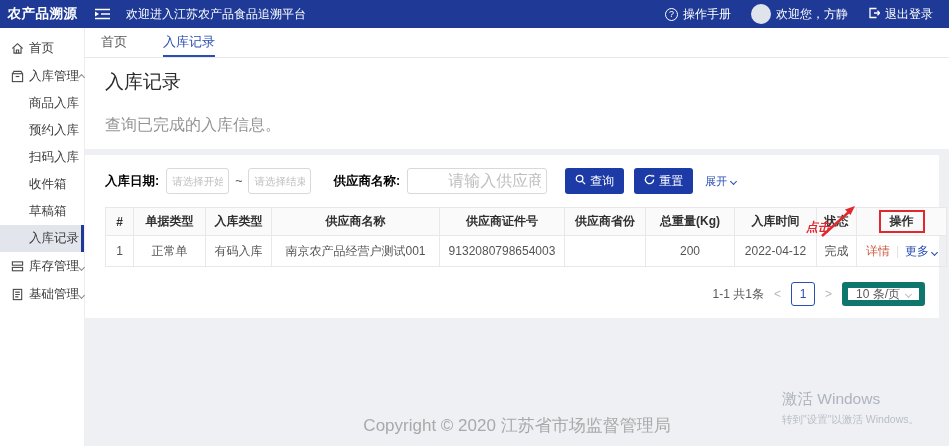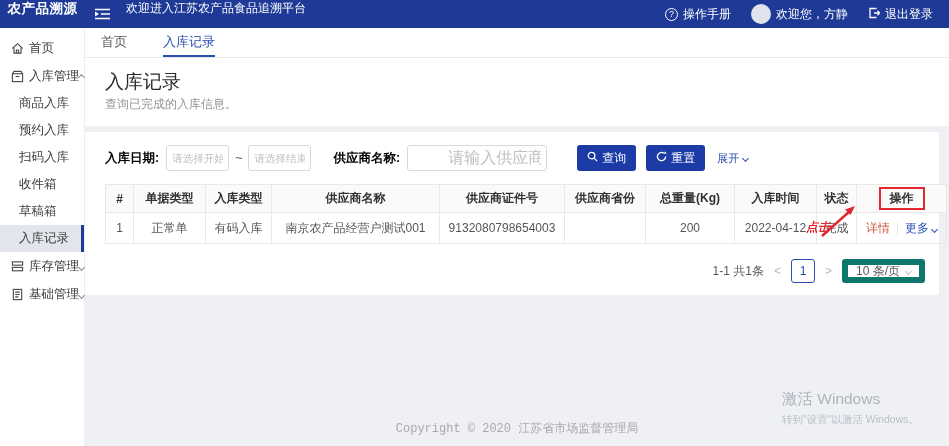--- a/index.html
+++ b/index.html
@@ -1,81 +1,81 @@
 <!DOCTYPE html>
 <html><head>
 <meta charset="utf-8">
 <style>
   * { margin:0; padding:0; box-sizing:border-box; }
   html,body { width:949px; height:446px; overflow:hidden; }
   body { font-family:"Liberation Sans","DejaVu Sans",sans-serif; position:relative; background:#fff; font-size:12px; color:#333; }
 
   
-  .top-header { position:absolute; left:0; top:0; width:949px; height:28px; background:#1e3a96; color:#fff; display:flex; z-index:5; }
+  .top-header { position:absolute; left:0; top:0; width:949px; height:28px; background:#1e3a96; color:#fff; display:flex; align-items:center; z-index:5; }
   .logo { width:85px; text-align:center; font-weight:bold; font-size:13.5px; letter-spacing:.5px; flex:none; }
   .collapse-btn { margin-left:10px; display:flex; align-items:center; cursor:pointer; }
   .welcome { margin-left:16px; font-size:12px; }
   .hd-spacer { flex:1; }
   .hd-right { display:flex; align-items:center; gap:20px; margin-right:16px; font-size:12px; }
   .hd-item { display:flex; align-items:center; gap:5px; cursor:pointer; }
   .q-circle { width:13px; height:13px; border:1px solid #fff; border-radius:50%; font-size:9px; line-height:11px; text-align:center; display:inline-block; }
   .avatar { width:20px; height:20px; border-radius:50%; background:#dfe3ec; display:inline-block; }
 
   
   .sidebar { position:absolute; left:0; top:28px; width:85px; height:418px; background:#fff; border-right:1px solid #ededf0; font-size:12.5px; color:#3c3c3c; padding-top:6px; }
   .s-item { height:28px; display:flex; align-items:center; padding-left:11px; cursor:pointer; white-space:nowrap; }
   .s-item .s-ico { display:flex; margin-right:5px; color:#4a4a4a; }
-  .s-sub { height:27px; line-height:27px; padding-left:19px; cursor:pointer; white-space:nowrap; }
+  .s-sub { height:27px; line-height:27px; padding-left:29px; cursor:pointer; white-space:nowrap; }
   .s-sub.active { background:#e2e5ec; border-right:3px solid #1e3a96; }
   .caret { display:inline-block; width:5px; height:5px; border-right:1.2px solid #8a8a8a; border-bottom:1.2px solid #8a8a8a; transform:rotate(45deg); }
   .caret.up { transform:rotate(-135deg); }
   .s-caret { margin-left:auto; margin-right:10px; }
 
   
   .main { position:absolute; left:85px; top:28px; width:864px; height:418px; background:#eef0f4; }
 
   .tabbar { height:30px; background:#fff; border-bottom:1px solid #e8e8e8; display:flex; align-items:stretch; padding-left:16px; gap:36px; }
   .tab { font-size:13px; line-height:28px; color:#595959; cursor:pointer; border-bottom:2px solid transparent; }
   .tab.active { color:#2a4eb2; border-bottom-color:#2a4eb2; }
 
   .title-block { background:#fff; padding:11px 20px 13px; }
   .page-title { font-size:19px; color:#2b2b2b; font-weight:500; }
-  .page-subtitle { margin-top:1px; font-size:12px; color:#949494; }
+  .page-subtitle { margin-top:20px; font-size:16px; color:#949494; }
 
   .card { background:#fff; margin:6px 10px 0 0; padding:13px 14px 12px 20px; }
   .filters { display:flex; align-items:center; font-size:12.5px; }
   .f-label { font-weight:bold; color:#000000; margin-right:7px; white-space:nowrap; }
   .inp { height:26px; border:1px solid #d9d9d9; border-radius:3px; padding:0 5px; font-size:10.5px; color:#333; outline:none; font-family:inherit; }
   .inp::placeholder { color:#bfbfbf; }
   .inp.date { width:63px; }
   .inp.supplier { width:140px; font-size:16px;padding-left:40px; }
   .tilde { margin:0 6px; color:#595959; }
   .f-gap { width:22px; }
-  .btn { height:26px; border:none; border-radius:3px; background:#1d3ba6; color:#fff; font-size:12px; padding:0 10px; display:inline-flex; align-items:center; gap:4px; cursor:pointer; font-family:inherit;margin-left:12px; }
+  .btn { height:26px; border:none; border-radius:3px; background:#1d3ba6; color:#fff; font-size:12px; padding:0 10px; display:inline-flex; align-items:center; gap:4px; cursor:pointer; font-family:inherit; }
   .btn + .btn { margin-left:10px; }
   .btn-zone { margin-left:18px; display:flex; align-items:center; }
   .expand-link { margin-left:12px; color:#2a4eb2; font-size:11px; cursor:pointer; display:inline-flex; align-items:center; gap:4px; }
   .expand-link .caret { border-color:#2a4eb2; }
 
   table { width:100%; border-collapse:collapse; margin-top:13px; font-size:12px; table-layout:fixed; }
   th { background:#fafafa; border:1px solid #e8e8e8; height:25px; color:#303030; font-weight:600; text-align:center; padding:2px; }
   td { border:1px solid #e8e8e8; height:31px; color:#555; text-align:center; padding:2px 4px; overflow:hidden; white-space:nowrap; }
   .red-box { display:inline-block; border:2px solid #e0282e; padding:1px 9px; }
   .lnk-detail { color:#cd5a41; cursor:pointer; }
   .act-sep { color:#e0e0e0; margin:0 6px; }
   .lnk-more { color:#2a4eb2; cursor:pointer; }
   .lnk-more .caret { border-color:#2a4eb2; margin-left:3px; }
 
   .pagination { margin-top:15px; display:flex; justify-content:flex-end; align-items:center; gap:8px; font-size:12px; color:#595959; }
   .pg-arrow { color:#b8b8b8; cursor:pointer; font-size:12px; padding:0 2px; }
   .pg-num { width:24px; height:24px; line-height:22px; text-align:center; border:1px solid #2a4eb2; color:#2a4eb2; border-radius:3px; cursor:pointer; }
   .pg-size { border:6px solid #0f766e; border-radius:3px; height:24px; display:inline-flex; align-items:center; padding:0 8px; gap:6px; cursor:pointer; color:#595959; }
   .pg-size .caret { border-color:#bfbfbf; }
 
-  .footer { position:absolute; left:0; bottom:9px; width:100%; text-align:center; color:#a9a9a9; font-size:12px;font-family:Liberation Mono, monospace; }
+  .footer { position:absolute; left:0; bottom:9px; width:100%; text-align:center; color:#a9a9a9; font-size:17px; }
 
   .watermark { position:absolute; left:697px; top:361px; color:rgba(140,146,158,.65); pointer-events:none; }
   .wm-1 { font-size:15.5px; }
   .wm-2 { font-size:10.5px; margin-top:3px; color:rgba(150,156,168,.6); }
 
   .annotation { position:absolute; left:716px; top:174px; width:66px; height:42px; pointer-events:none;font-style:italic; }
   .ann-text { position:absolute; left:5px; top:17px; color:#e0282e; font-size:12px; font-weight:bold; }
   .ann-svg { position:absolute; left:0; top:0; }
 </style>
 </head>

